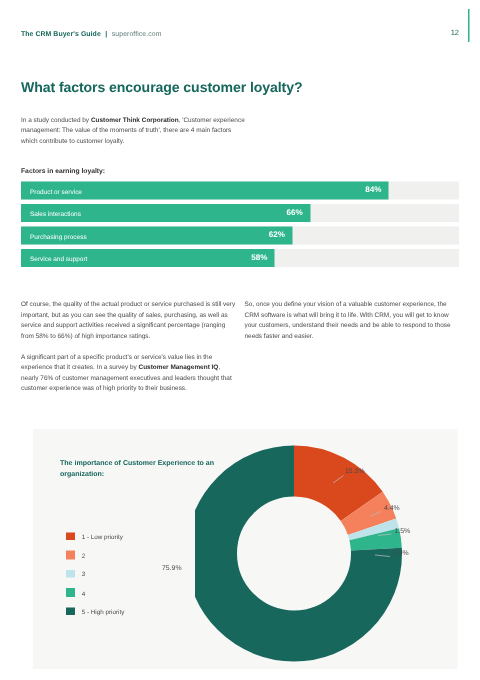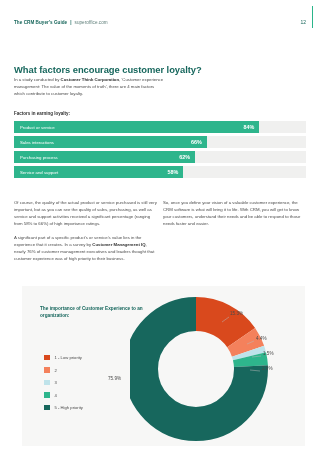--- a/index.html
+++ b/index.html
@@ -56,21 +56,21 @@
     top: 6px;
     right: 7px;
     width: 1px;
     height: 22px;
     background: #2ab58a;
   }
 
   
   .page-title {
     position: absolute;
-    top: 64px;
+    top: 52px;
     left: 14px;
     font-size: 9.4px;
     font-weight: bold;
     color: #17675d;
     letter-spacing: -0.05px;
   }
 
   
   .intro {
     position: absolute;

